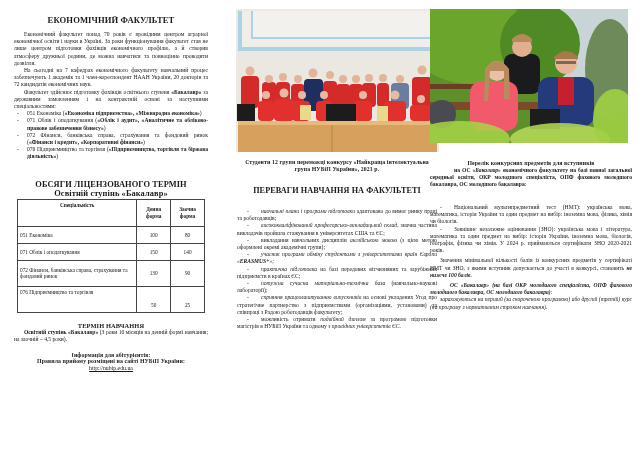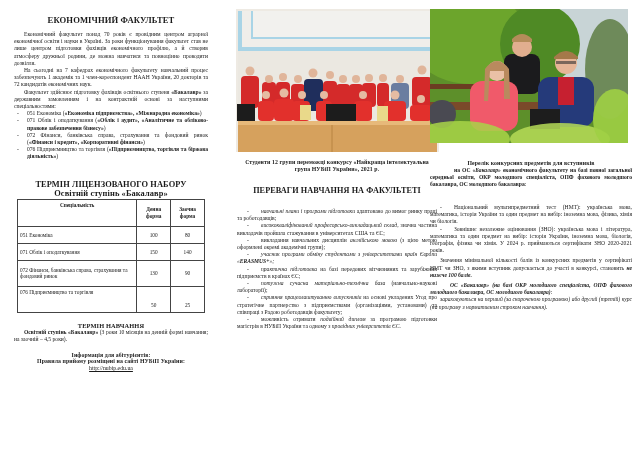--- a/index.html
+++ b/index.html
@@ -33,21 +33,21 @@
   <p class="p">Економічний факультет понад 70 років є провідним центром аграрної економічної освіти і науки в Україні. За роки функціонування факультет став не лише центром підготовки фахівців економічного профілю, а й створив атмосферу дружньої родини, де можна навчатися та повноцінно проводити дозвілля.</p>
   <p class="p">На сьогодні на 7 кафедрах економічного факультету навчальний процес забезпечують 1 академік та 1 член-кореспондент НААН України, 20 докторів та 72 кандидатів економічних наук.</p>
   <p class="p"><span>Факультет здійснює підготовку фахівців освітнього ступеня </span><span class="b">«Бакалавр»</span><span> за державним замовленням і на контрактній основі за наступними спеціальностями:</span></p>
   <ul class="dash">
     <li><span>051 Економіка (</span><span class="b">«Економіка підприємства», «Міжнародна економіка»</span><span>)</span></li>
     <li><span>071 Облік і оподаткування (</span><span class="b">«Облік і аудит», «Аналітичне та обліково-правове забезпечення бізнесу»</span><span>)</span></li>
     <li><span>072 Фінанси, банківська справа, страхування та фондовий ринок (</span><span class="b">«Фінанси і кредит», «Корпоративні фінанси»</span><span>)</span></li>
     <li><span>076 Підприємництво та торгівля (</span><span class="b">«Підприємництво, торгівля та біржова діяльність»</span><span>)</span></li>
   </ul>
 
-  <div class="h1" style="margin-top:19px;font-size:8.4px;">ТЕРМІН ЛІЦЕНЗОВАНОГО НАБОРУ</div>
+  <div class="h1" style="margin-top:19px;font-size:8.4px;">ОБСЯГИ ЛІЦЕНЗОВАНОГО ТЕРМІН</div>
   <div class="h1" style="font-size:8.4px;margin-bottom:1px;">Освітній ступінь «Бакалавр»</div>
   <table class="lic">
     <thead>
       <tr>
         <th style="width:120px;vertical-align:top;height:27px;">Спеціальність</th>
         <th style="width:34px;">Денна форма</th>
         <th style="width:34px;">Заочна форма</th>
       </tr>
     </thead>
     <tbody>

